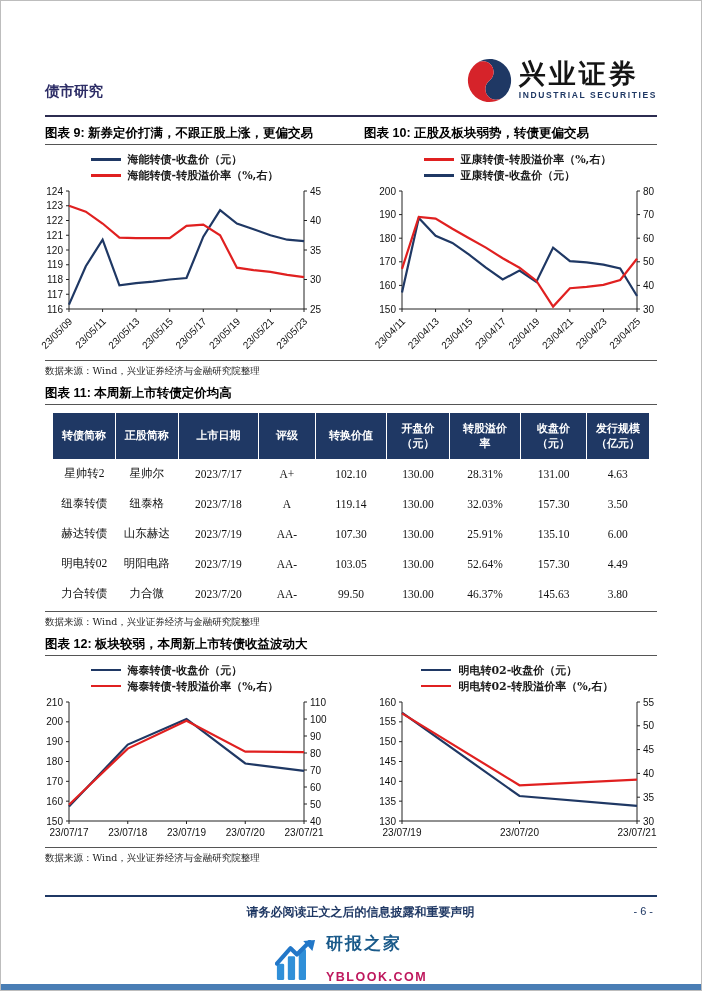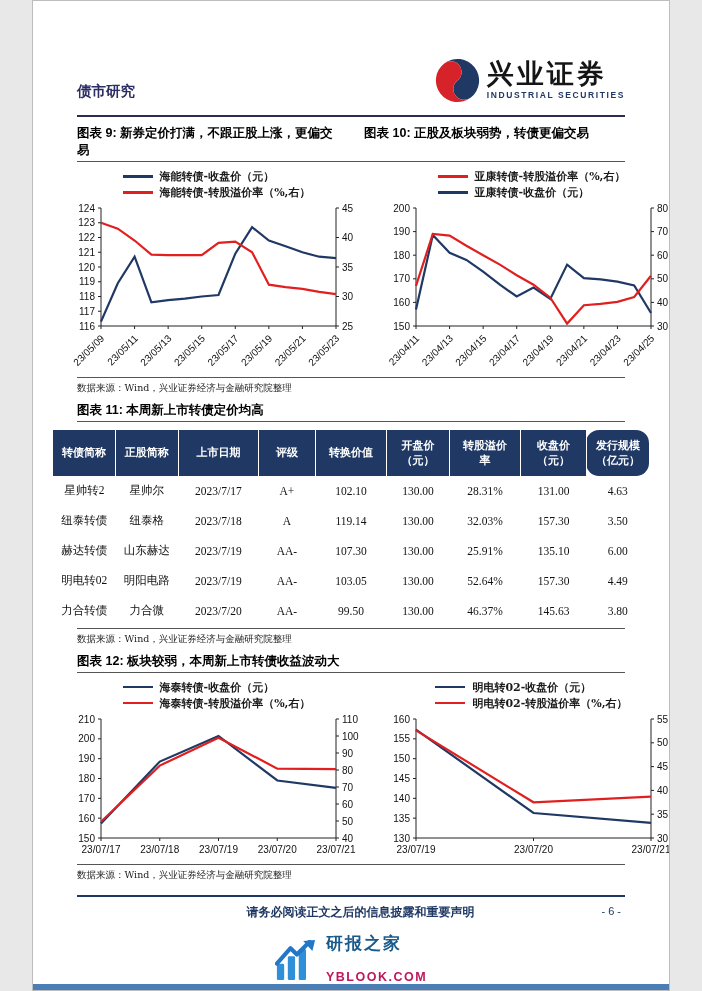--- a/index.html
+++ b/index.html
@@ -1,16 +1,16 @@
 <!DOCTYPE html>
 <html><head>
 <meta charset="utf-8">
 <style>
   html,body{margin:0;padding:0;background:#e8e8e8;}
-  .page{position:relative;width:638px;height:991px;margin:0 auto;background:#fff;
+  .page{position:relative;width:702px;height:991px;margin:0 auto;background:#fff;
         border:1px solid #bdbdbd;box-sizing:border-box;overflow:hidden;
         font-family:"Liberation Sans",sans-serif;color:#111;}
   
   .page-header{display:flex;justify-content:space-between;align-items:flex-end;
                padding:46px 44px 0 44px;height:56px;}
   .category{font-family:"DejaVu Serif",serif;font-weight:bold;font-size:14.5px;
             color:#2d2d66;padding-bottom:2px;}
   .brand{display:flex;align-items:center;gap:7px;}
   .brand-text{text-align:left;}
   .brand-cn{font-size:27px;font-weight:bold;color:#151515;letter-spacing:3px;
@@ -34,21 +34,21 @@
   .legend-label{font-size:11px;color:#1a1a1a;font-family:"DejaVu Serif",serif;font-weight:bold;}
   svg.chartsvg{display:block;margin:0 auto;overflow:visible;}
   
   .source-note{margin:4px 44px 0;font-size:9.5px;color:#222;
                font-family:"DejaVu Serif",serif;}
   
   table.listing{border-collapse:collapse;table-layout:fixed;width:596px;margin:8px auto 0;}
   table.listing th{background:#1f3864;color:#fff;font-size:11px;font-weight:bold;
        padding:8px 3px;white-space:pre-line;border-right:1px solid #fff;vertical-align:middle;
        line-height:1.35;}
-  table.listing th:last-child{border-right:none;border-radius:13px;}
+  table.listing th:last-child{border-right:none;}
   table.listing td{font-size:11.5px;text-align:center;padding:7.5px 3px;color:#111;
        font-family:"Liberation Serif",serif;}
   
   .page-footer{position:absolute;left:0;right:0;top:894px;}
   .footer-rule{border-top:2.5px solid #1f3864;margin:0 44px;}
   .footer-line{position:relative;margin-top:7px;height:16px;}
   .disclaimer{position:absolute;left:0;right:0;text-align:center;font-weight:bold;
               font-size:12px;color:#1f3864;padding-left:19px;}
   .page-num{position:absolute;right:48px;top:1px;font-size:11px;color:#1f3864;}
   

